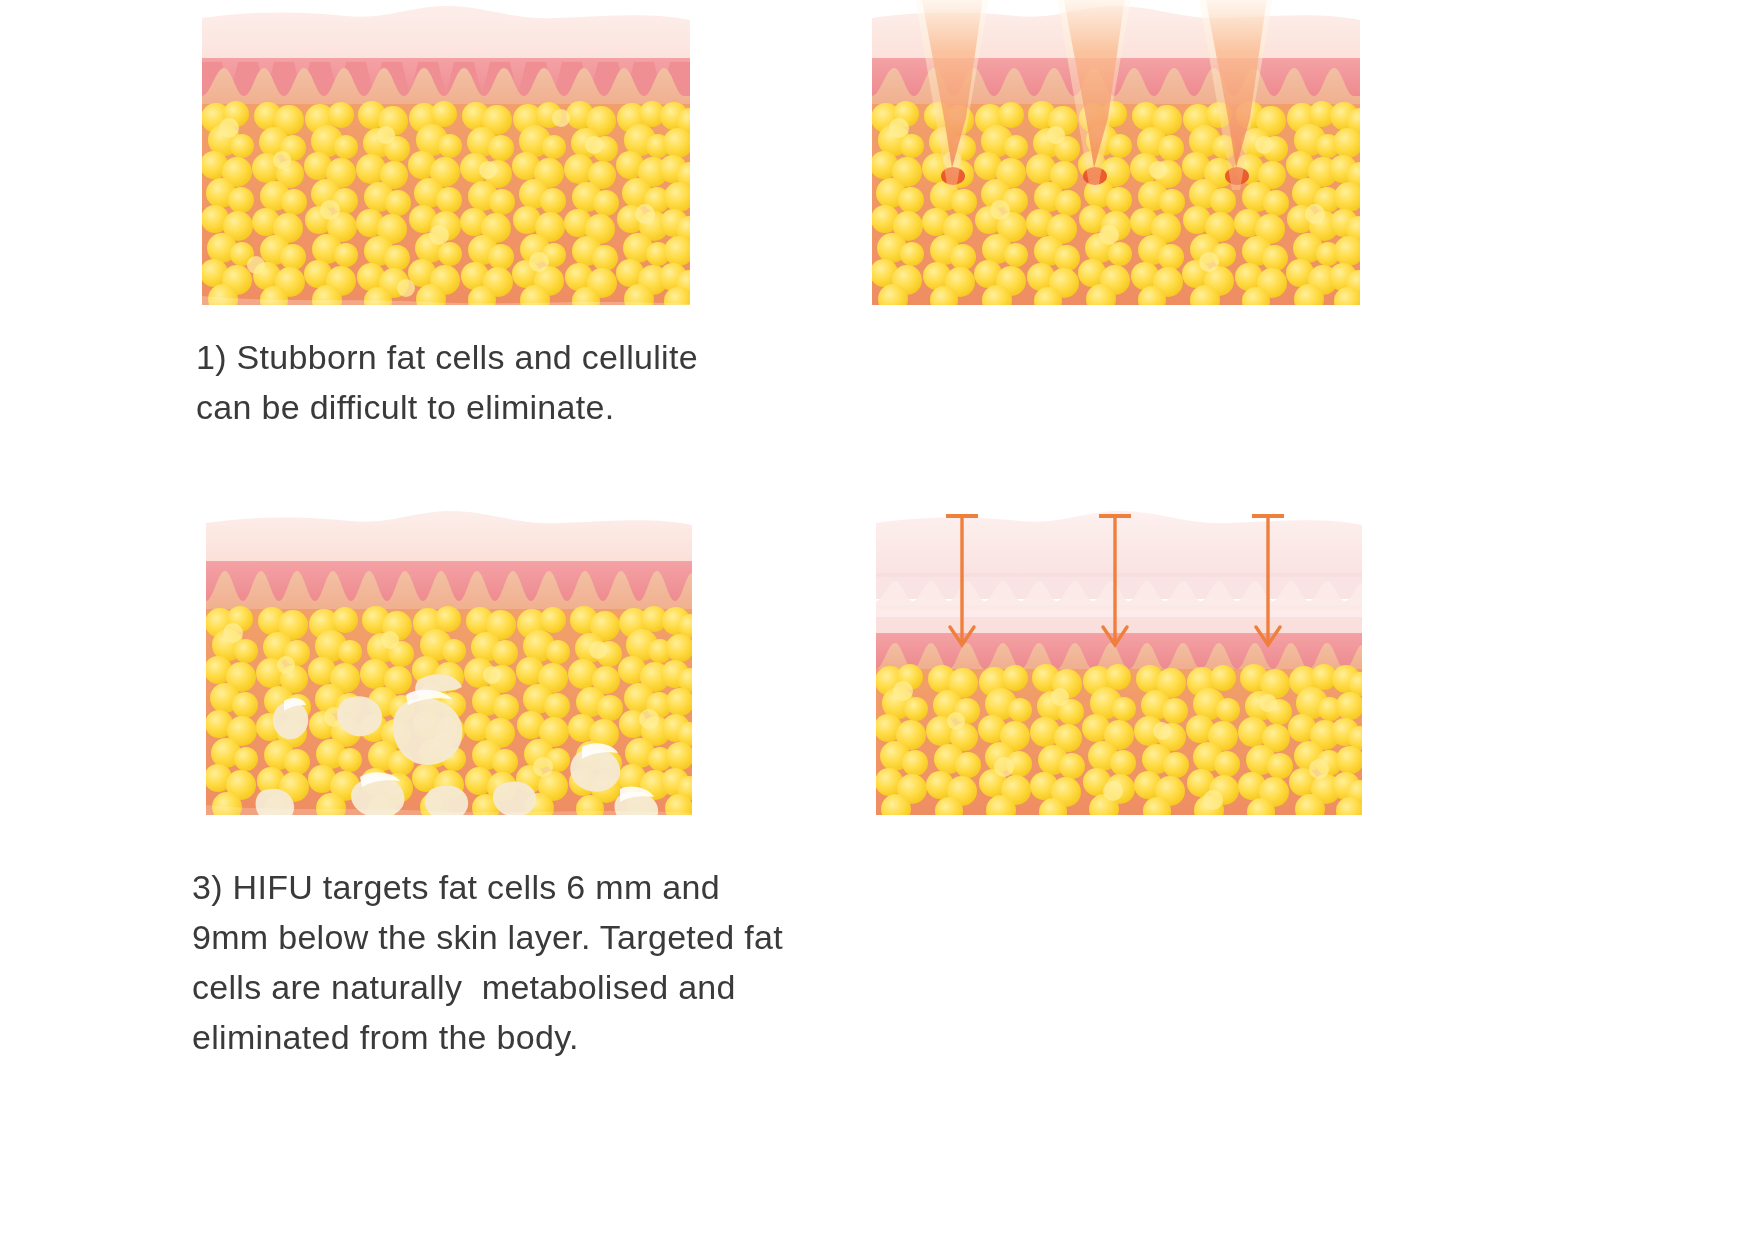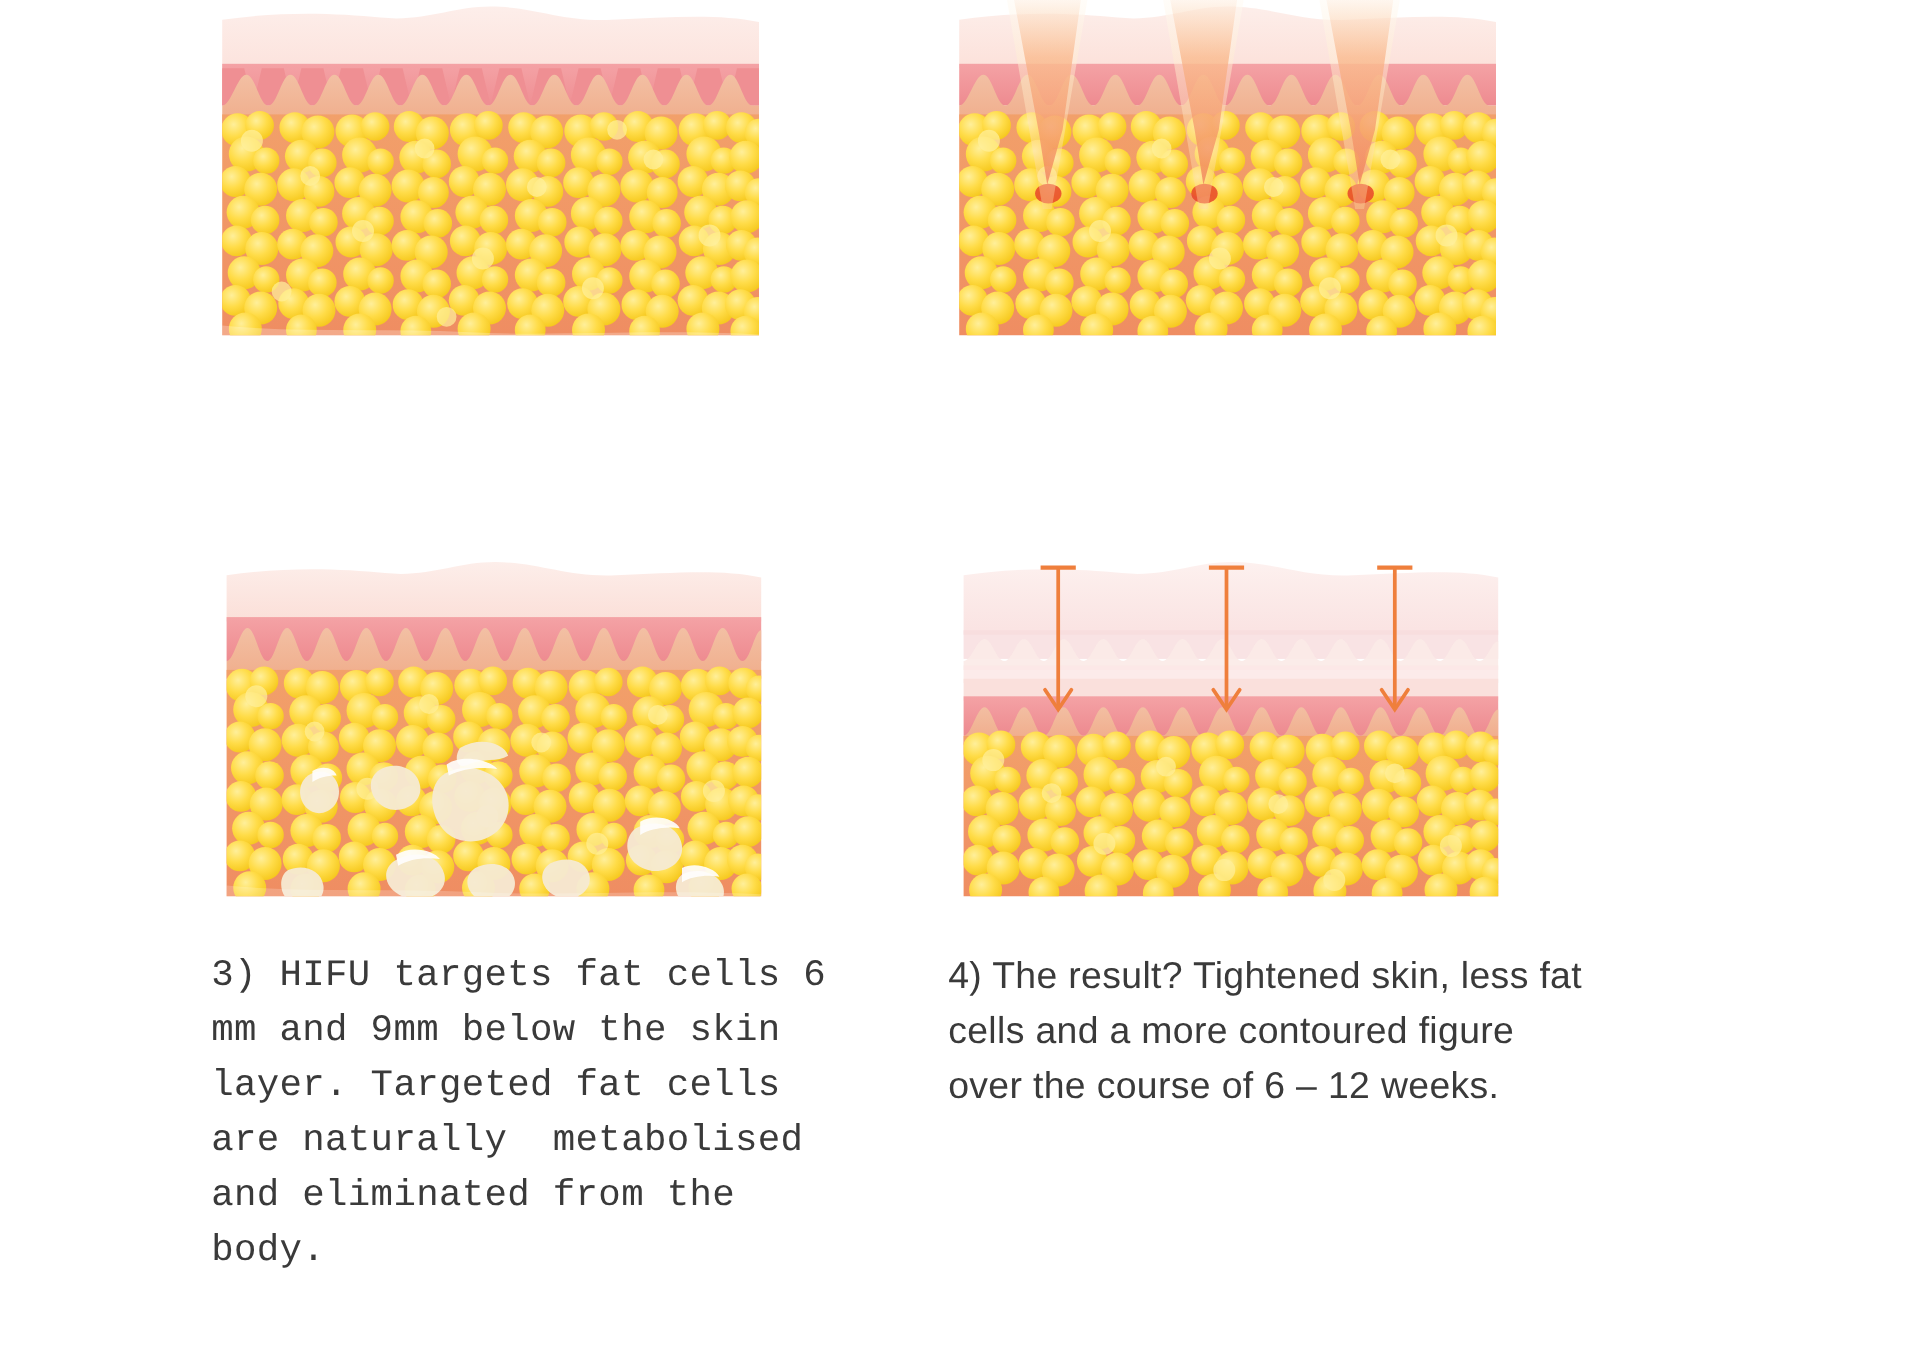--- a/index.html
+++ b/index.html
@@ -14,21 +14,21 @@
   .panel{position:absolute;}
   .p1{left:196px;top:0px;width:500px;height:305px;}
   .p2{left:866px;top:0px;width:500px;height:305px;}
   .p3{left:200px;top:505px;width:498px;height:310px;}
   .p4{left:870px;top:505px;width:498px;height:310px;}
 
   .cap{position:absolute;font-size:34px;line-height:50px;letter-spacing:.3px;
        white-space:pre-wrap;color:#3a3a3a;font-weight:400;}
   .c1{left:196px;top:332px;width:560px;}
   .c2{left:862px;top:332px;width:580px;}
-  .c3{left:192px;top:862px;width:600px;font-family:Liberation Mono, monospace;}
+  .c3{left:192px;top:862px;width:600px;}
   .c4{left:862px;top:862px;width:580px;}
 
   
   .skin{position:absolute;left:0;top:0;width:100%;height:100%;}
   svg{display:block;}
 </style>
 </head>
 <body>
 
 <div class="grid">
@@ -286,20 +286,21 @@
               <circle cx="210" cy="288" r="9"></circle>
               <circle cx="365" cy="118" r="9"></circle>
           </g>
         </g>
       </g>
 
       <path d="M6,296 C80,303 150,298 230,302 C310,306 390,299 494,304 L494,305 L6,305 Z" fill="#ffffff" opacity="0.25"></path>
     </svg>
   </div>
 
+  <div class="cap c1">1) Stubborn fat cells and cellulite can be difficult to eliminate.</div>
 
   <div class="panel p2">
     <svg class="skin" viewBox="0 0 500 305" preserveAspectRatio="none" aria-hidden="true">
       <defs>
         <linearGradient id="epi2" x1="0" y1="0" x2="0" y2="1">
           <stop offset="0" stop-color="#fdeeea"></stop>
             <stop offset="1" stop-color="#fce1da"></stop>
         </linearGradient>
         <linearGradient id="derm2" x1="0" y1="0" x2="0" y2="1">
           <stop offset="0" stop-color="#f4a2a5"></stop>
@@ -1042,15 +1043,14 @@
         </g>
         <g>
           <line x1="398" y1="11" x2="398" y2="138"></line>
           <line x1="382" y1="11" x2="414" y2="11" stroke-width="4"></line>
           <path d="M386,122 L398,140 L410,122" stroke-width="3.4" stroke-linecap="round"></path>
         </g>
       </g>
     </svg>
   </div>
 
-  <div class="cap c4">4) The result? Tightened skin, less fat cells and a more contoured figure over the course of 6 – 12 weeks.</div>
 
 </div>
 
 </body></html>

